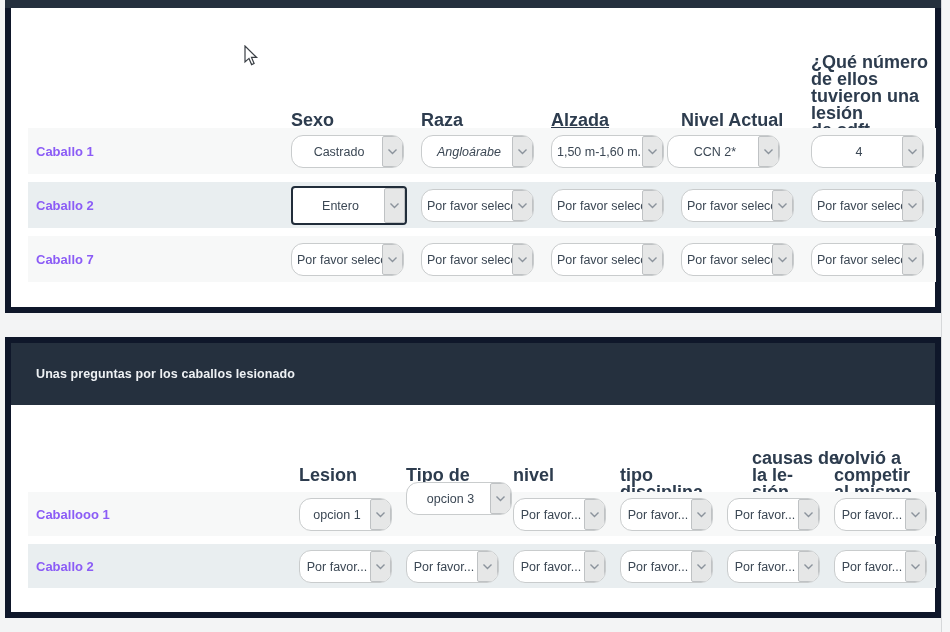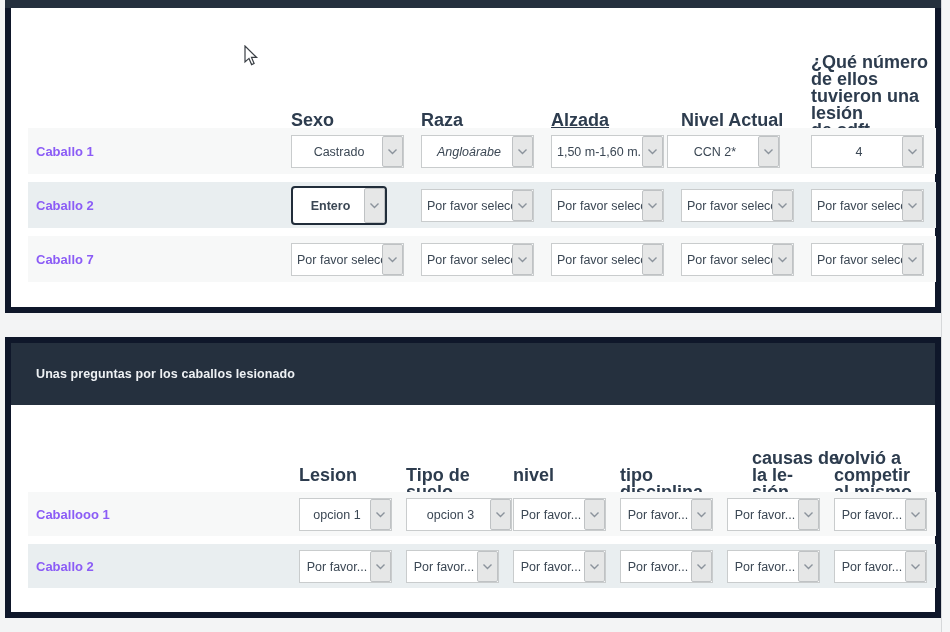--- a/index.html
+++ b/index.html
@@ -47,21 +47,21 @@
     position:absolute; left:17px; width:908px; display:flex; align-items:center;
   }
   .band-odd  { background:#f7f8f8; }
   .band-even { background:#e9eef0; }
   .row-band .row-label {
     position:absolute; left:8px; font-size:13px; font-weight:700; color:#8b5cf6;
   }
 
   .sel {
     position:absolute; height:33px; background:#ffffff;
-    border:1px solid #c9cccd; border-radius:0;
+    border:1px solid #c9cccd; border-radius:12px;
     display:flex; align-items:stretch; overflow:hidden;
   }
   .sel.focused {
     border:2px solid #212d3a; border-radius:4px;
     height:39px; margin-top:-3px;
   }
   .sel .txt {
     flex:1 1 auto; display:flex; align-items:center; justify-content:center;
     font-size:12.5px; color:#3b4754; white-space:nowrap; overflow:hidden;
     padding:0 1px 0 5px;
@@ -134,21 +134,21 @@
       <span class="btn">
           <svg class="chev" width="11" height="7" viewBox="0 0 11 7">
             <polyline points="1.5,1.5 5.5,5.5 9.5,1.5" fill="none" stroke="#8b939c" stroke-width="1.4"></polyline>
           </svg>
         </span>
     </div>
 
     <div class="row-band band-even" style="top:174px; height:46px;">
       <span class="row-label">Caballo 2</span>
     </div>
-    <div class="sel focused" style="left:280px; top:181px; width:96px;font-weight:bold;">
+    <div class="sel focused" style="left:280px; top:181px; width:116px;">
       <span class="txt">Entero</span>
       <span class="btn">
           <svg class="chev" width="11" height="7" viewBox="0 0 11 7">
             <polyline points="1.5,1.5 5.5,5.5 9.5,1.5" fill="none" stroke="#8b939c" stroke-width="1.4"></polyline>
           </svg>
         </span>
     </div>
     <div class="sel" style="left:410px; top:181px; width:113px;">
       <span class="txt trunc">Por favor selecc</span>
       <span class="btn">
@@ -245,21 +245,21 @@
       <span class="row-label">Caballooo 1</span>
     </div>
     <div class="sel" style="left:288px; top:155px; width:93px;">
       <span class="txt">opcion 1</span>
       <span class="btn">
           <svg class="chev" width="11" height="7" viewBox="0 0 11 7">
             <polyline points="1.5,1.5 5.5,5.5 9.5,1.5" fill="none" stroke="#8b939c" stroke-width="1.4"></polyline>
           </svg>
         </span>
     </div>
-    <div class="sel" style="left:395px; top:155px; width:106px;">
+    <div class="sel" style="left:395px; top:139px; width:106px;">
       <span class="txt">opcion 3</span>
       <span class="btn">
           <svg class="chev" width="11" height="7" viewBox="0 0 11 7">
             <polyline points="1.5,1.5 5.5,5.5 9.5,1.5" fill="none" stroke="#8b939c" stroke-width="1.4"></polyline>
           </svg>
         </span>
     </div>
     <div class="sel" style="left:502px; top:155px; width:93px;">
       <span class="txt">Por favor...</span>
       <span class="btn">

